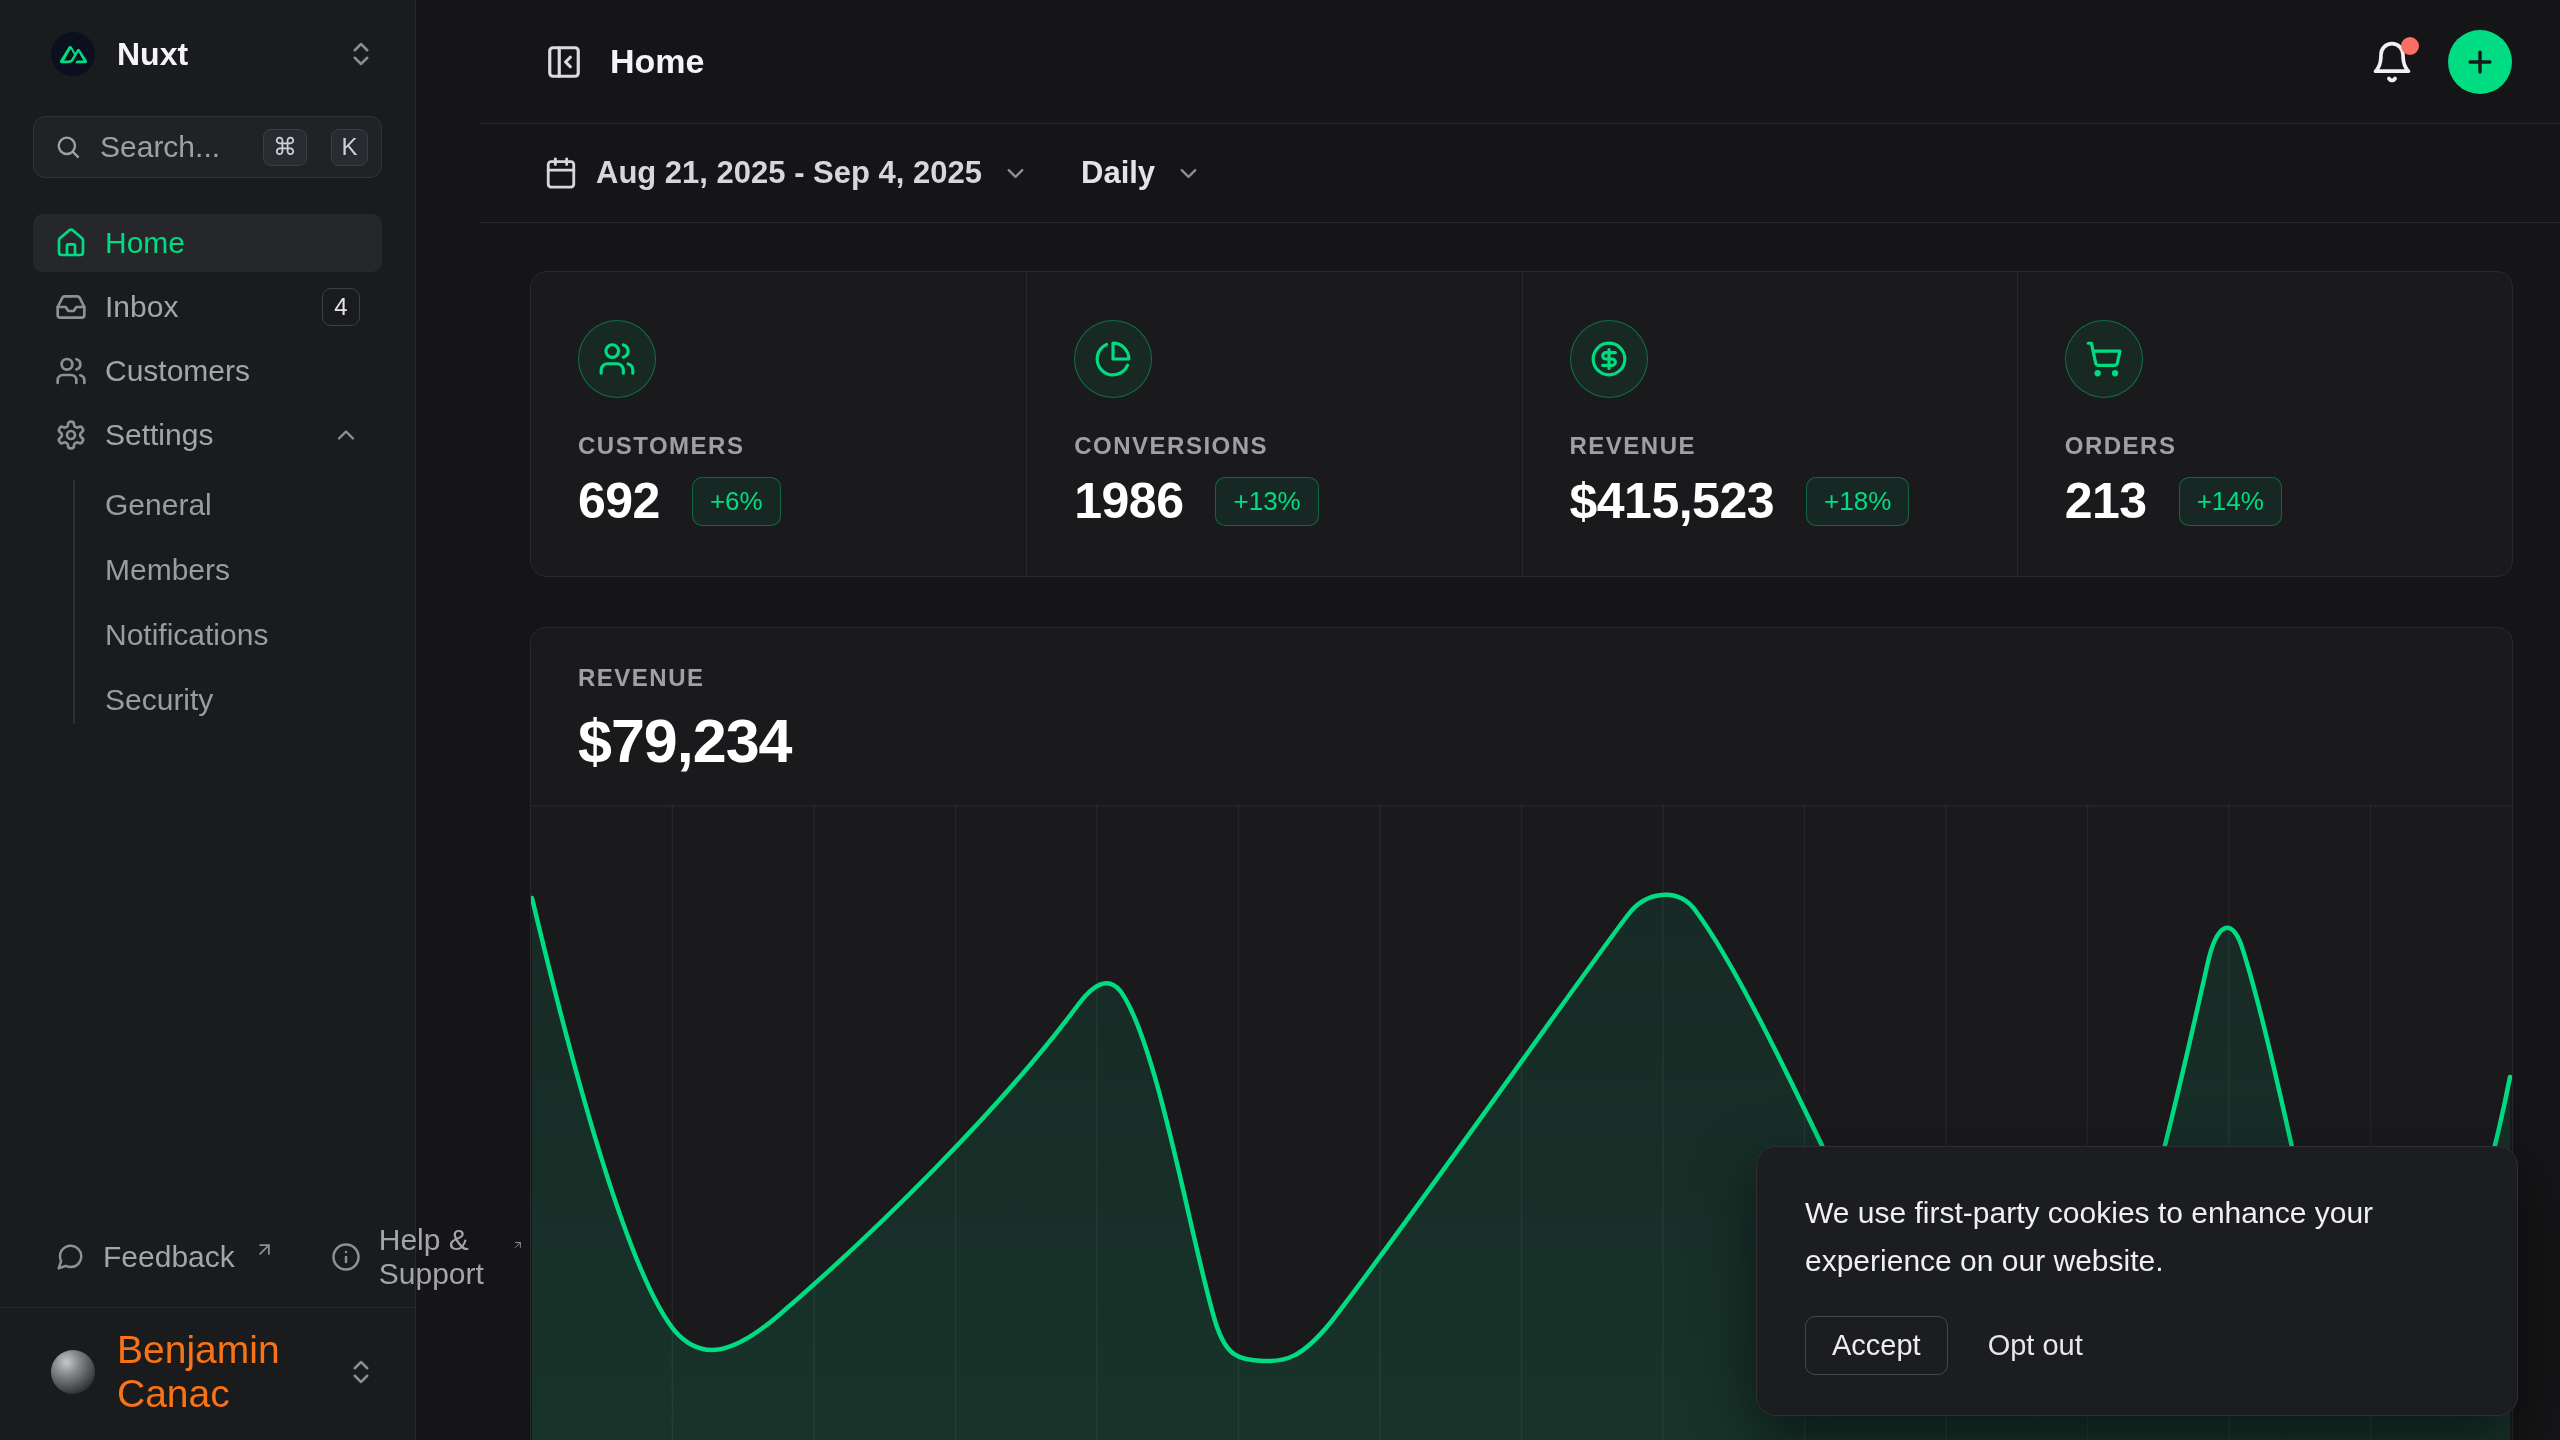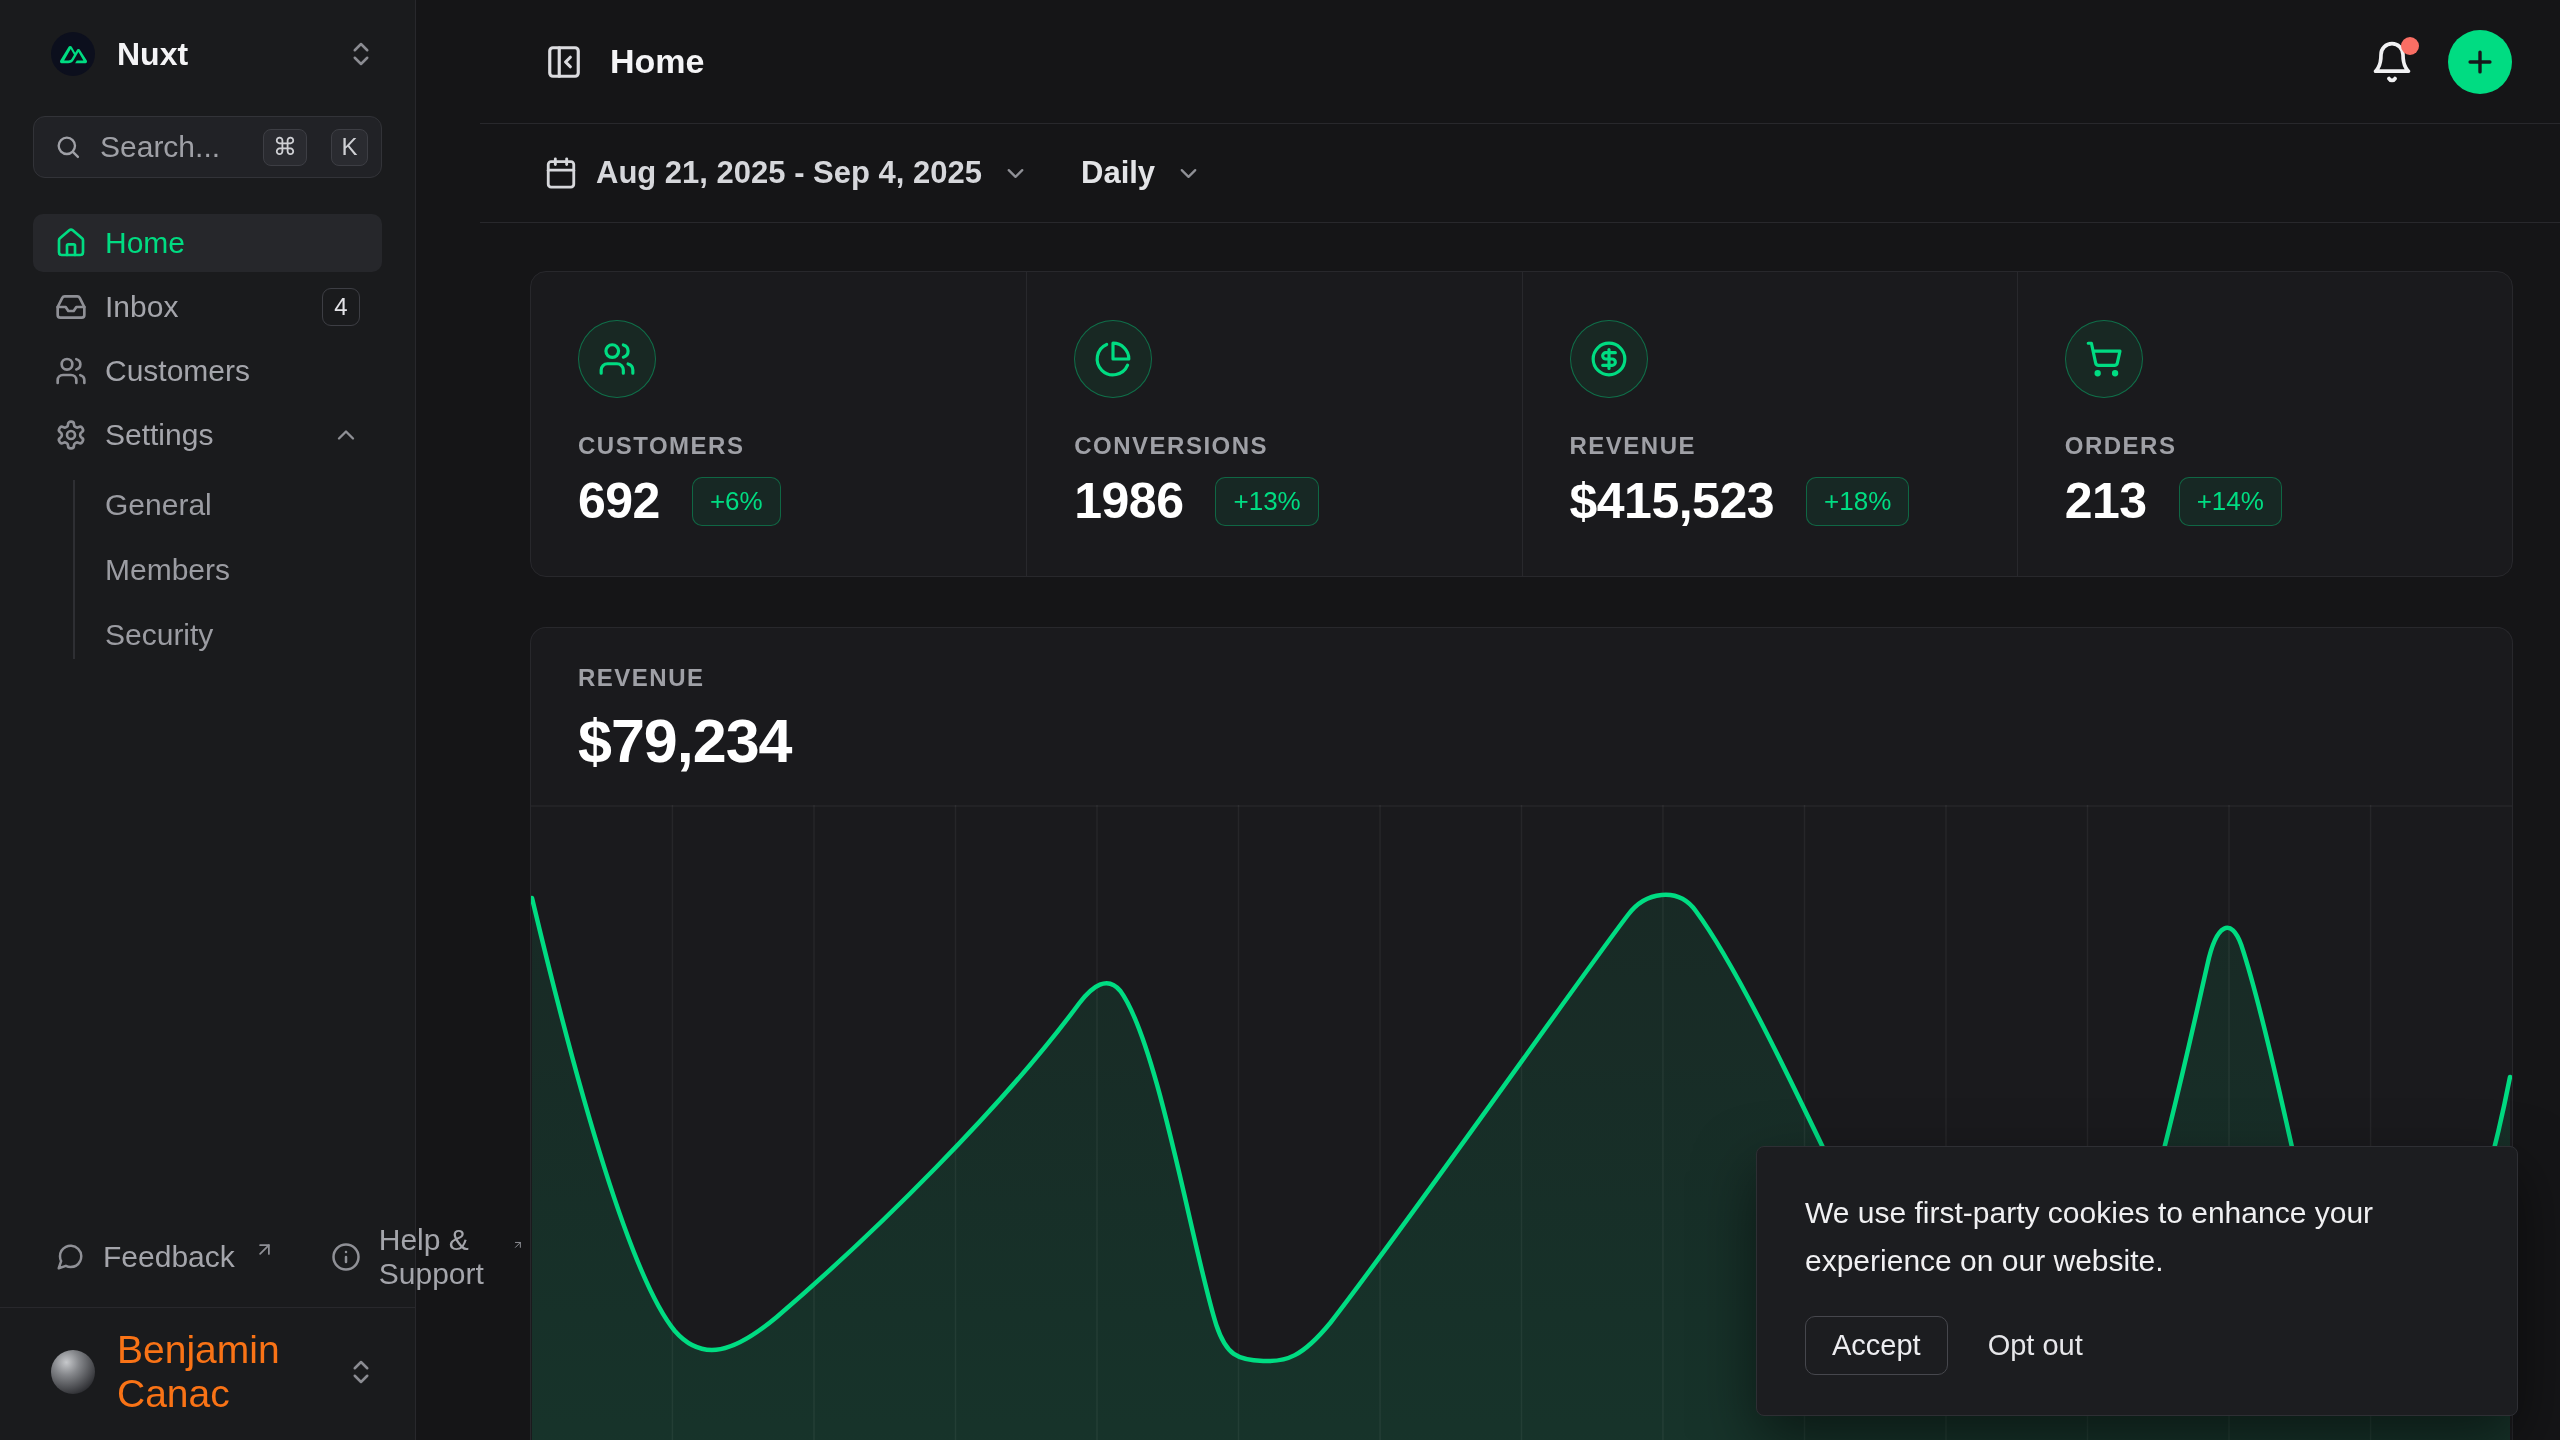--- a/index.html
+++ b/index.html
@@ -119,21 +119,21 @@
   }
   .chart-head { padding:36px 0 0 47px; }
   .chart-label { font-size:24px; letter-spacing:1.5px; color:#9fa0a6; font-weight:600; }
   .chart-value { margin-top:14px; font-size:61px; font-weight:700; color:#ffffff; letter-spacing:-1px; }
   .plot { position:absolute; left:0; right:0; top:177px; height:635px; }
   .plot svg { width:100%; height:100%; }
 
   
   .cookie {
     position:absolute; right:42px; bottom:24px; width:762px; z-index:5;
-    background:#1c1d20; border:1px solid #2e2f34; border-radius:8px;
+    background:#1c1d20; border:1px solid #2e2f34; border-radius:20px;
     padding:42px 48px 40px; box-shadow:0 24px 60px rgba(0,0,0,0.5);
   }
   .cookie-text { font-size:30px; line-height:1.62; color:#f0f0f2; }
   .cookie-actions { margin-top:30px; display:flex; align-items:center; gap:40px; }
   .accept-btn {
     font-family:inherit; font-size:29px; color:#ededf0; background:transparent;
     border:1px solid #46474d; border-radius:10px; padding:12px 26px; cursor:pointer;
   }
   .optout-btn { font-family:inherit; font-size:29px; color:#e6e6e9; background:none; border:none; cursor:pointer; }
 </style>
@@ -212,20 +212,21 @@
         <svg viewBox="0 0 24 24" fill="none" stroke="currentColor" stroke-width="2" stroke-linecap="round" stroke-linejoin="round">
             <path d="m18 15-6-6-6 6"></path>
           </svg>
       </span>
     </div>
   </nav>
 
   <div class="subnav">
     <div class="sub-item">General</div>
     <div class="sub-item">Members</div>
+    <div class="sub-item">Notifications</div>
     <div class="sub-item">Security</div>
   </div>
 
   <div class="spacer"></div>
 
   <div class="side-footer">
     <div class="flink">
       <span class="ficon">
         <svg viewBox="0 0 24 24" fill="none" stroke="currentColor" stroke-width="2" stroke-linecap="round" stroke-linejoin="round">
             <path d="M21 11.5a8.38 8.38 0 0 1-.9 3.8 8.5 8.5 0 0 1-7.6 4.7 8.38 8.38 0 0 1-3.8-.9L3 21l1.9-5.7a8.38 8.38 0 0 1-.9-3.8 8.5 8.5 0 0 1 4.7-7.6 8.38 8.38 0 0 1 3.8-.9h.5a8.48 8.48 0 0 1 8 8z"></path>

